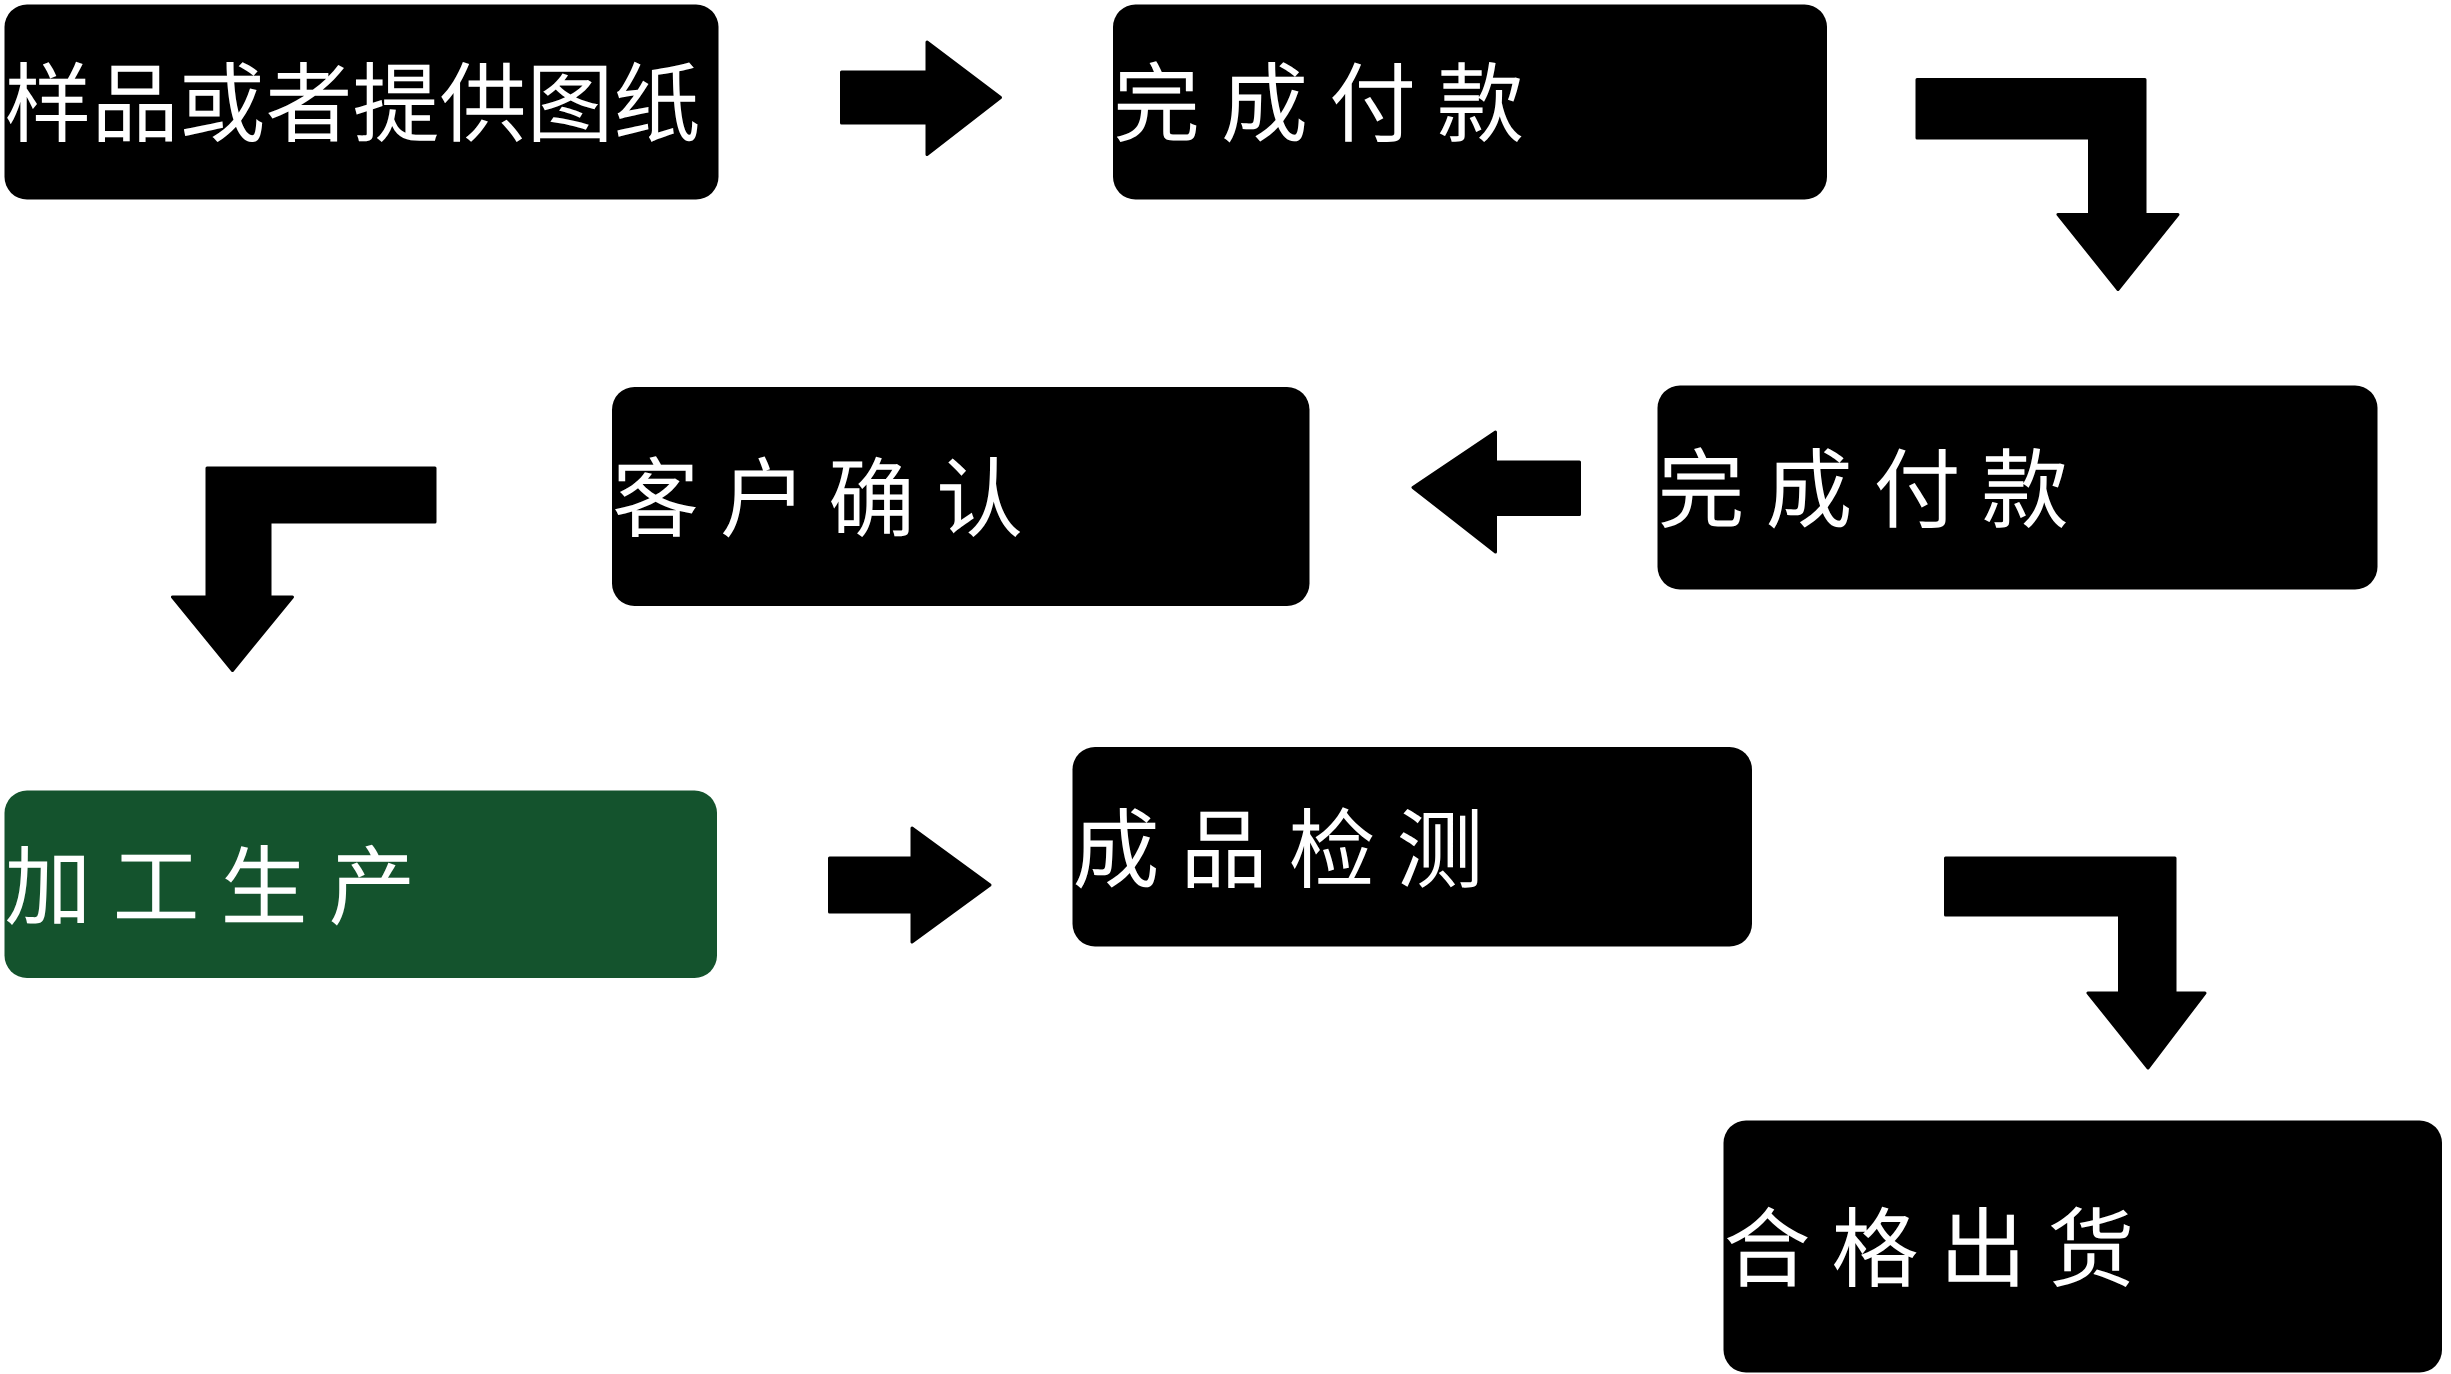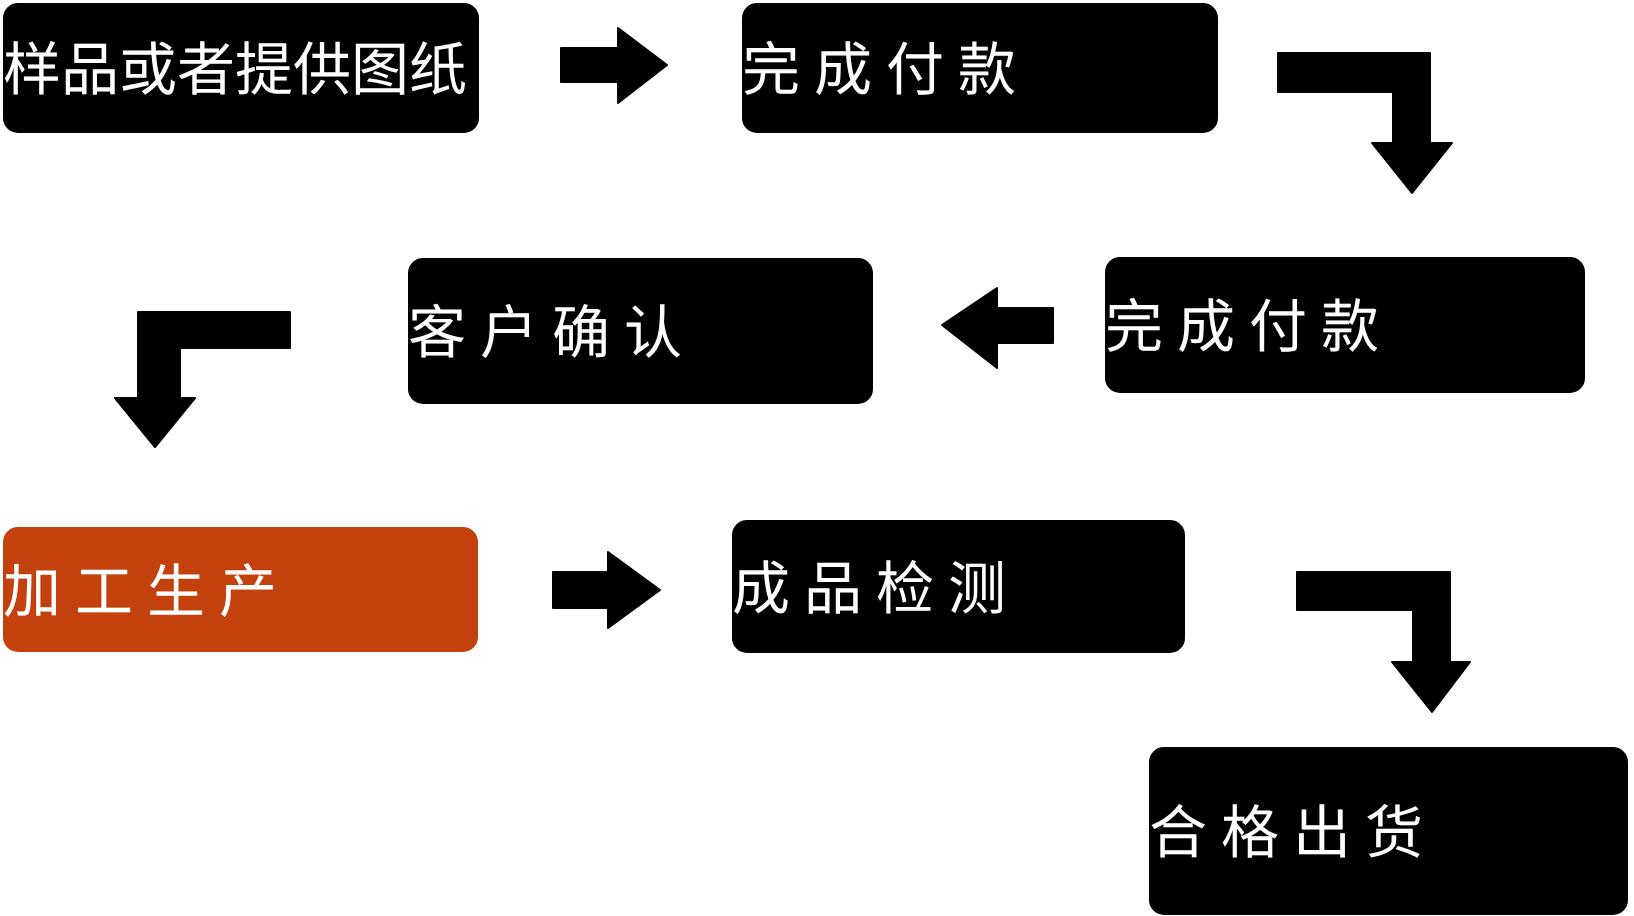--- a/index.html
+++ b/index.html
@@ -65,23 +65,23 @@
       </div>
       <div class="flow-node" style="left: 742px; top: 3px; width: 476px; height: 130px; background: rgb(0, 0, 0);">
         <span class="label" style="letter-spacing: 14px; color: rgb(255, 255, 255);">完成付款</span>
       </div>
       <div class="flow-node" style="left: 408px; top: 258px; width: 465px; height: 146px; background: rgb(0, 0, 0);">
         <span class="label" style="letter-spacing: 14px; color: rgb(255, 255, 255);">客户确认</span>
       </div>
       <div class="flow-node" style="left: 1105px; top: 257px; width: 480px; height: 136px; background: rgb(0, 0, 0);">
         <span class="label" style="letter-spacing: 14px; color: rgb(255, 255, 255);">完成付款</span>
       </div>
-      <div class="flow-node" style="left: 3px; top: 527px; width: 475px; height: 125px; background: #c2410c;">
+      <div class="flow-node" style="left: 3px; top: 527px; width: 475px; height: 125px; background: #14532d;">
         <span class="label" style="letter-spacing: 14px; color: rgb(255, 255, 255);">加工生产</span>
       </div>
-      <div class="flow-node" style="left: 715px; top: 520px; width: 453px; height: 133px; background: rgb(0, 0, 0); margin-left: 17px;">
+      <div class="flow-node" style="left: 715px; top: 498px; width: 453px; height: 133px; background: rgb(0, 0, 0);">
         <span class="label" style="letter-spacing: 14px; color: rgb(255, 255, 255);">成品检测</span>
       </div>
       <div class="flow-node" style="left: 1149px; top: 747px; width: 479px; height: 168px; background: rgb(0, 0, 0);">
         <span class="label" style="letter-spacing: 14px; color: rgb(255, 255, 255);">合格出货</span>
       </div>
     </div>
 </div>
 
 </body></html>

